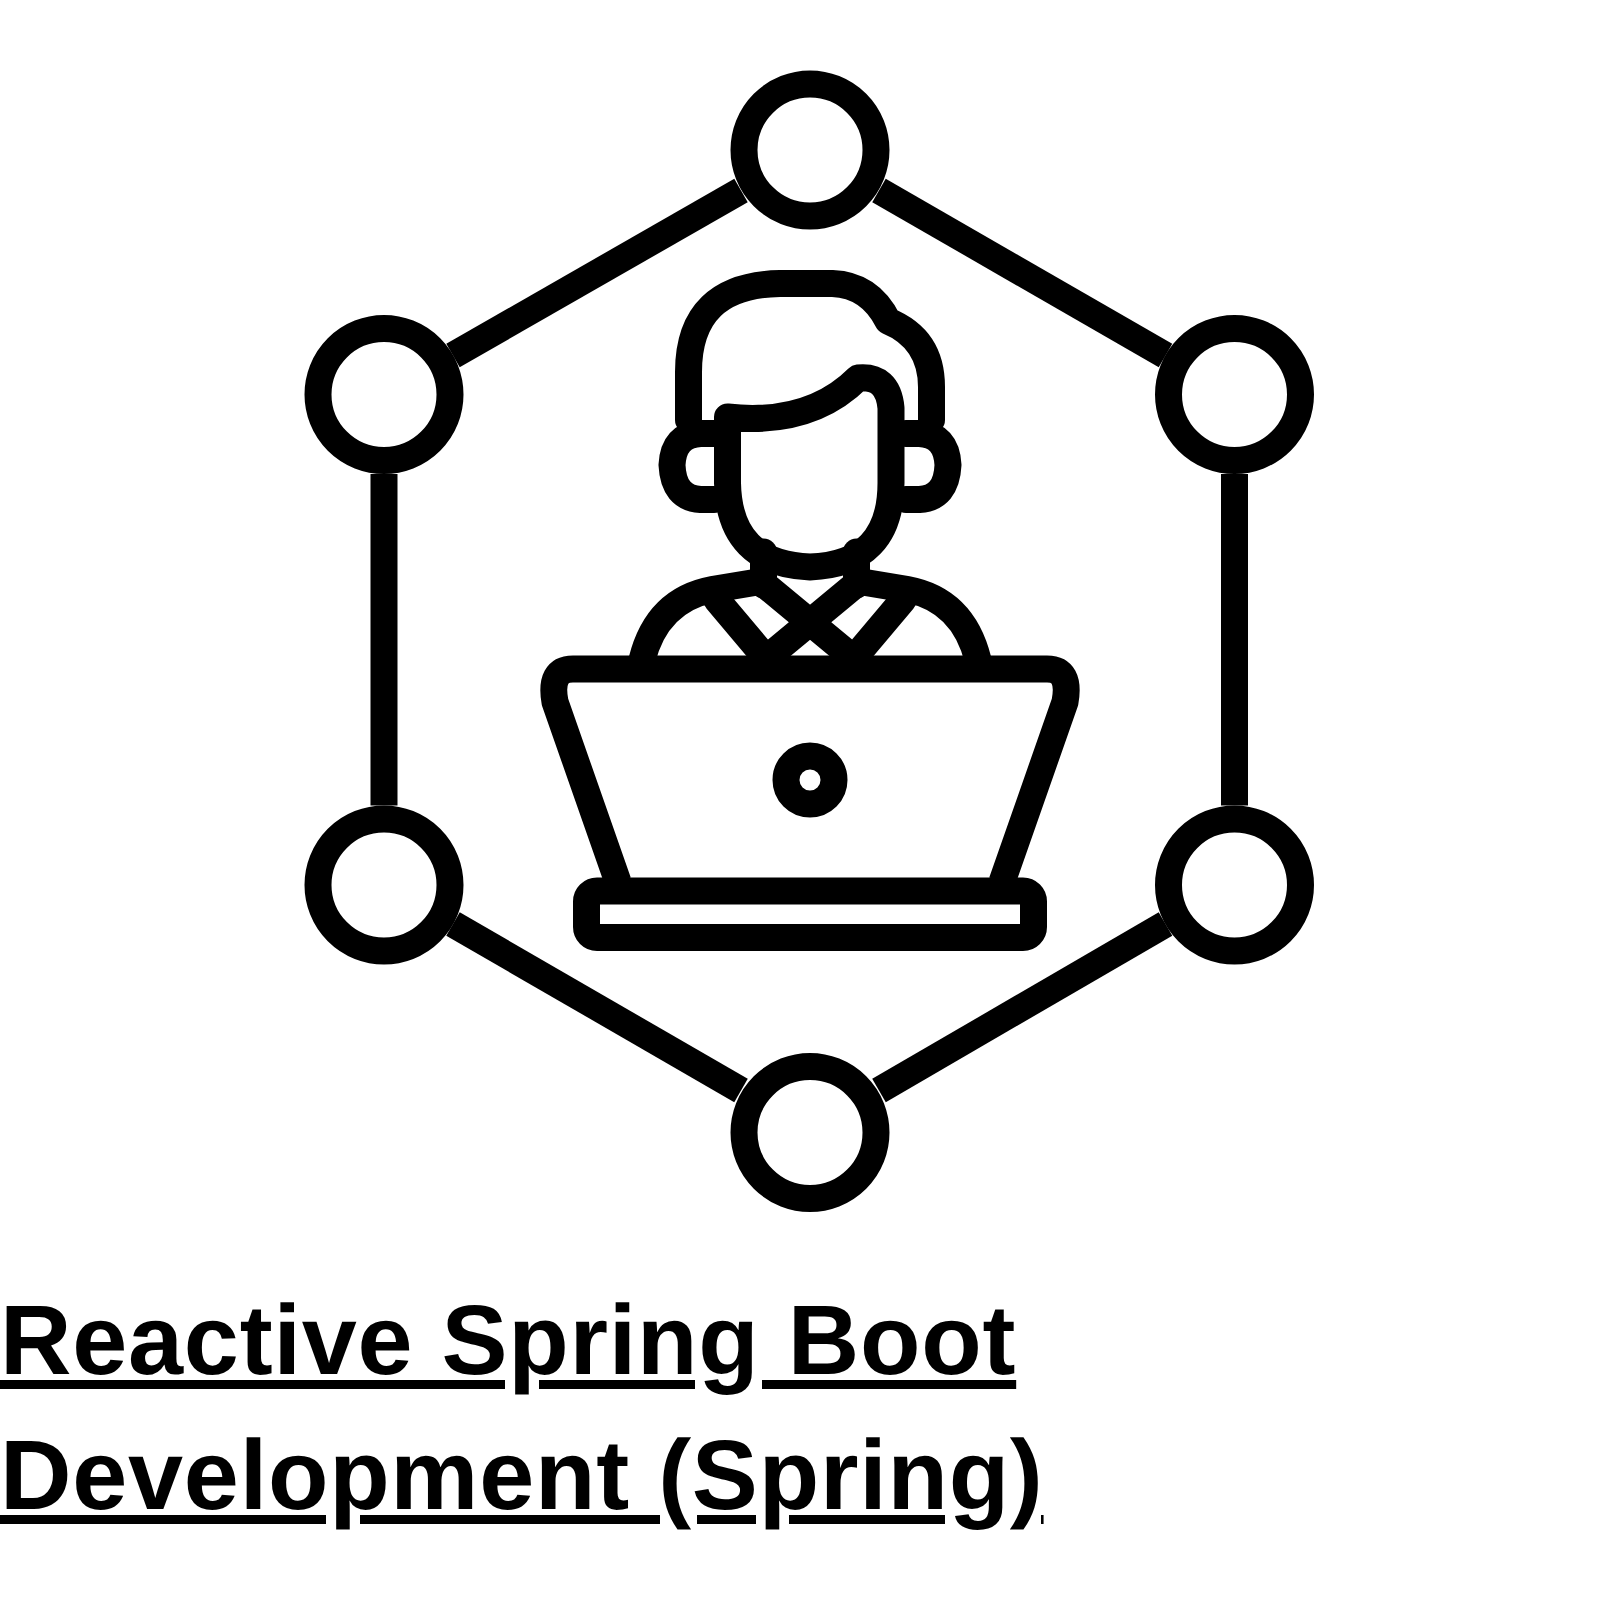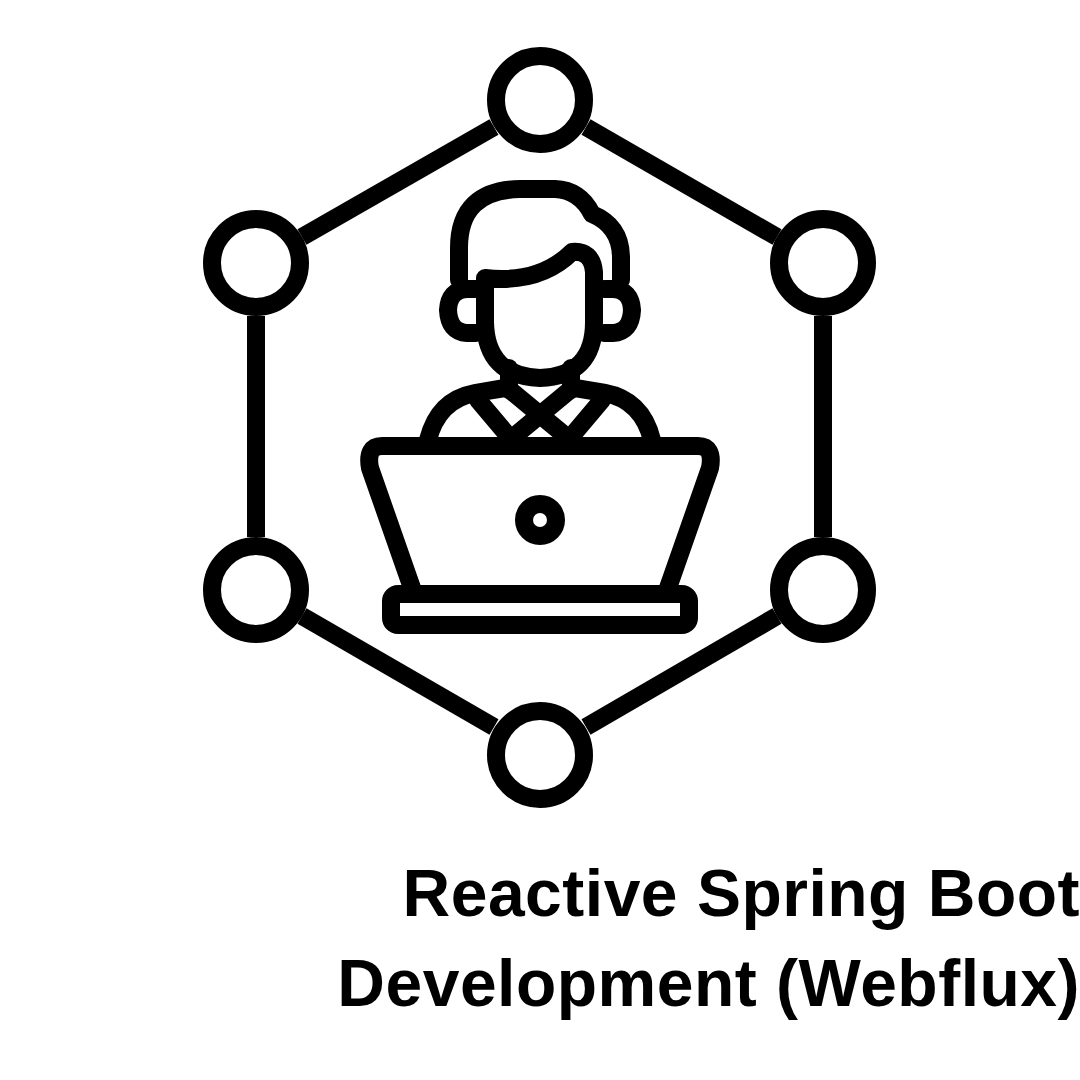--- a/index.html
+++ b/index.html
@@ -18,27 +18,28 @@
       left: 0;
       top: 0;
       width: 1080px;
       height: 830px;
     }
     .title {
       position: absolute;
       left: 0;
       top: 848px;
       width: 1080px;
-      text-align: right;
+      text-align: left;
       font-family: "Liberation Sans", sans-serif;
       font-weight: 700;
       font-size: 66px;
       line-height: 90px;
       color: #000000;
       letter-spacing: 0.5px;
+      text-decoration: underline;
     }
     .title span {
       display: block;
     }
   </style>
 </head>
 <body>
 
 <div class="graphic">
   <svg width="1080" height="830" viewBox="0 0 1080 830" xmlns="http://www.w3.org/2000/svg">
@@ -79,14 +80,14 @@
     <g stroke="#000" stroke-width="18" fill="none" stroke-linejoin="round">
       <path d="M412 588 L370 468 Q366 446 382 446 L698 446 Q714 446 710 468 L668 588"></path>
       <rect x="391" y="594" width="298" height="31" rx="7"></rect>
       <circle cx="540" cy="520" r="16"></circle>
     </g>
   </svg>
 </div>
 
 <div class="title">
   <span>Reactive Spring Boot</span>
-  <span>Development (Webflux)</span>
+  <span>Development (Spring)</span>
 </div>
 
 </body></html>

